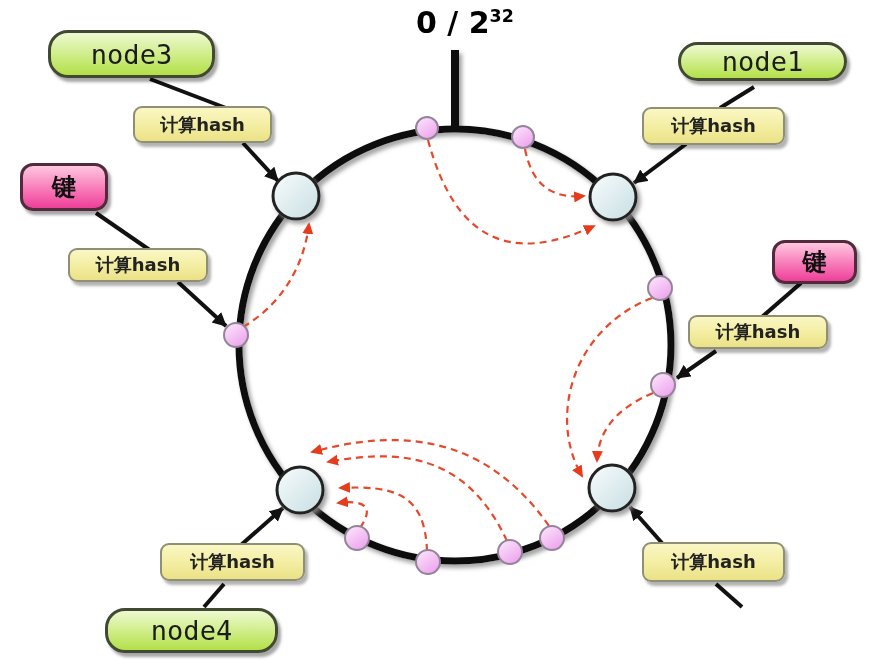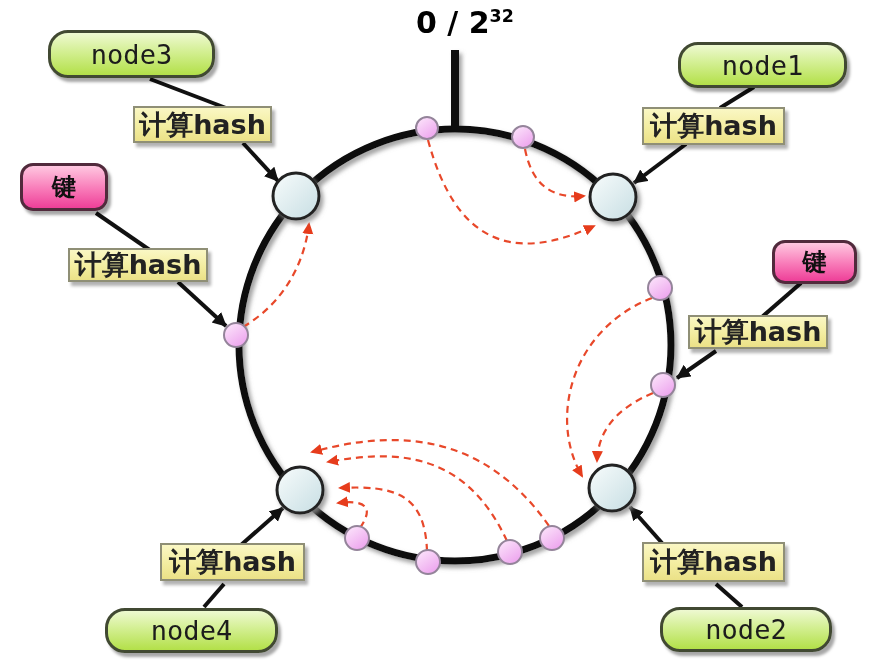--- a/index.html
+++ b/index.html
@@ -13,23 +13,23 @@
     box-sizing:border-box;white-space:nowrap;
   }
   .node-box{
     background:linear-gradient(180deg,#eef9d1 0%,#d3ef92 45%,#b3e049 100%);
     border:3px solid #414932;border-radius:20px;
     box-shadow:3px 4px 3px rgba(0,0,0,0.35);
     font-family:"DejaVu Sans Mono",monospace;font-size:27px;color:#1c1c1c;
   }
   .hash-box{
     background:linear-gradient(180deg,#faf7c4 0%,#f3eda0 55%,#ebe187 100%);
-    border:2px solid #8f8f76;border-radius:0;
+    border:2px solid #8f8f76;border-radius:9px;
     box-shadow:3px 4px 3px rgba(0,0,0,0.30);
-    font-weight:bold;font-size:27px;color:#222222;
+    font-weight:bold;font-size:18px;color:#222222;
   }
   .key-box{
     background:linear-gradient(180deg,#ffc7e0 0%,#f87ab8 55%,#ee3f98 100%);
     border:3px solid #512a3c;border-radius:13px;
     box-shadow:3px 4px 3px rgba(0,0,0,0.35);
     font-weight:bold;font-size:24px;color:#101010;
   }
   .ring-title{
     position:absolute;left:416px;top:5px;
     font-weight:bold;font-size:30px;color:#000;
@@ -101,24 +101,23 @@
       <circle cx="552" cy="538" r="12" fill="url(#gradDot)" stroke="#94849a" stroke-width="2"></circle>
     </svg>
 
   <div class="ring-title"><span>0 / 2</span><sup>32</sup></div>
 
   <div class="box node-box" style="left:48px;top:30px;width:167px;height:48px">node3</div>
   <div class="box hash-box" style="left:133px;top:106px;width:139px;height:37px">计算hash</div>
   <div class="box key-box" style="left:20px;top:163px;width:88px;height:48px">键</div>
   <div class="box hash-box" style="left:68px;top:248px;width:140px;height:34px">计算hash</div>
 
-  <div class="box node-box" style="left:678px;top:42px;width:169px;height:46px">node1</div>
+  <div class="box node-box" style="left:678px;top:42px;width:169px;height:39px">node1</div>
   <div class="box hash-box" style="left:642px;top:107px;width:143px;height:38px">计算hash</div>
   <div class="box key-box" style="left:772px;top:240px;width:85px;height:44px">键</div>
   <div class="box hash-box" style="left:688px;top:315px;width:140px;height:34px">计算hash</div>
 
   <div class="box hash-box" style="left:160px;top:543px;width:145px;height:38px">计算hash</div>
   <div class="box node-box" style="left:105px;top:608px;width:173px;height:45px">node4</div>
 
   <div class="box hash-box" style="left:642px;top:542px;width:143px;height:40px">计算hash</div>
-  <div class="box node-box" style="left:660px;top:607px;width:172px;height:45px">node2</div>
 
 </div>
 
 </body></html>

